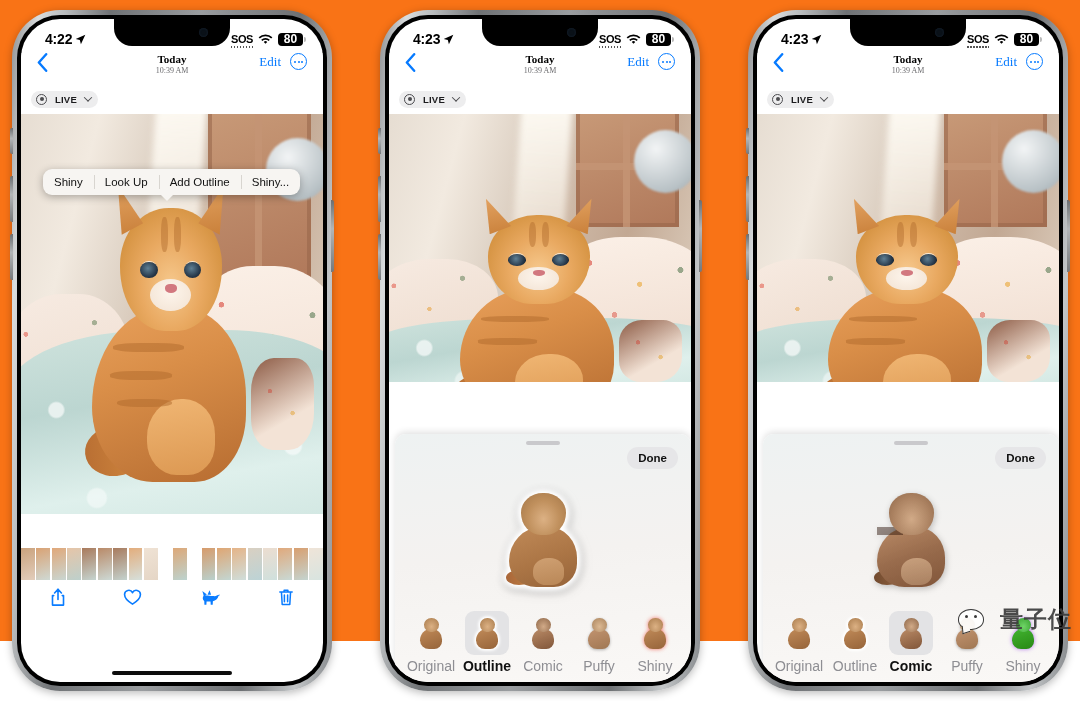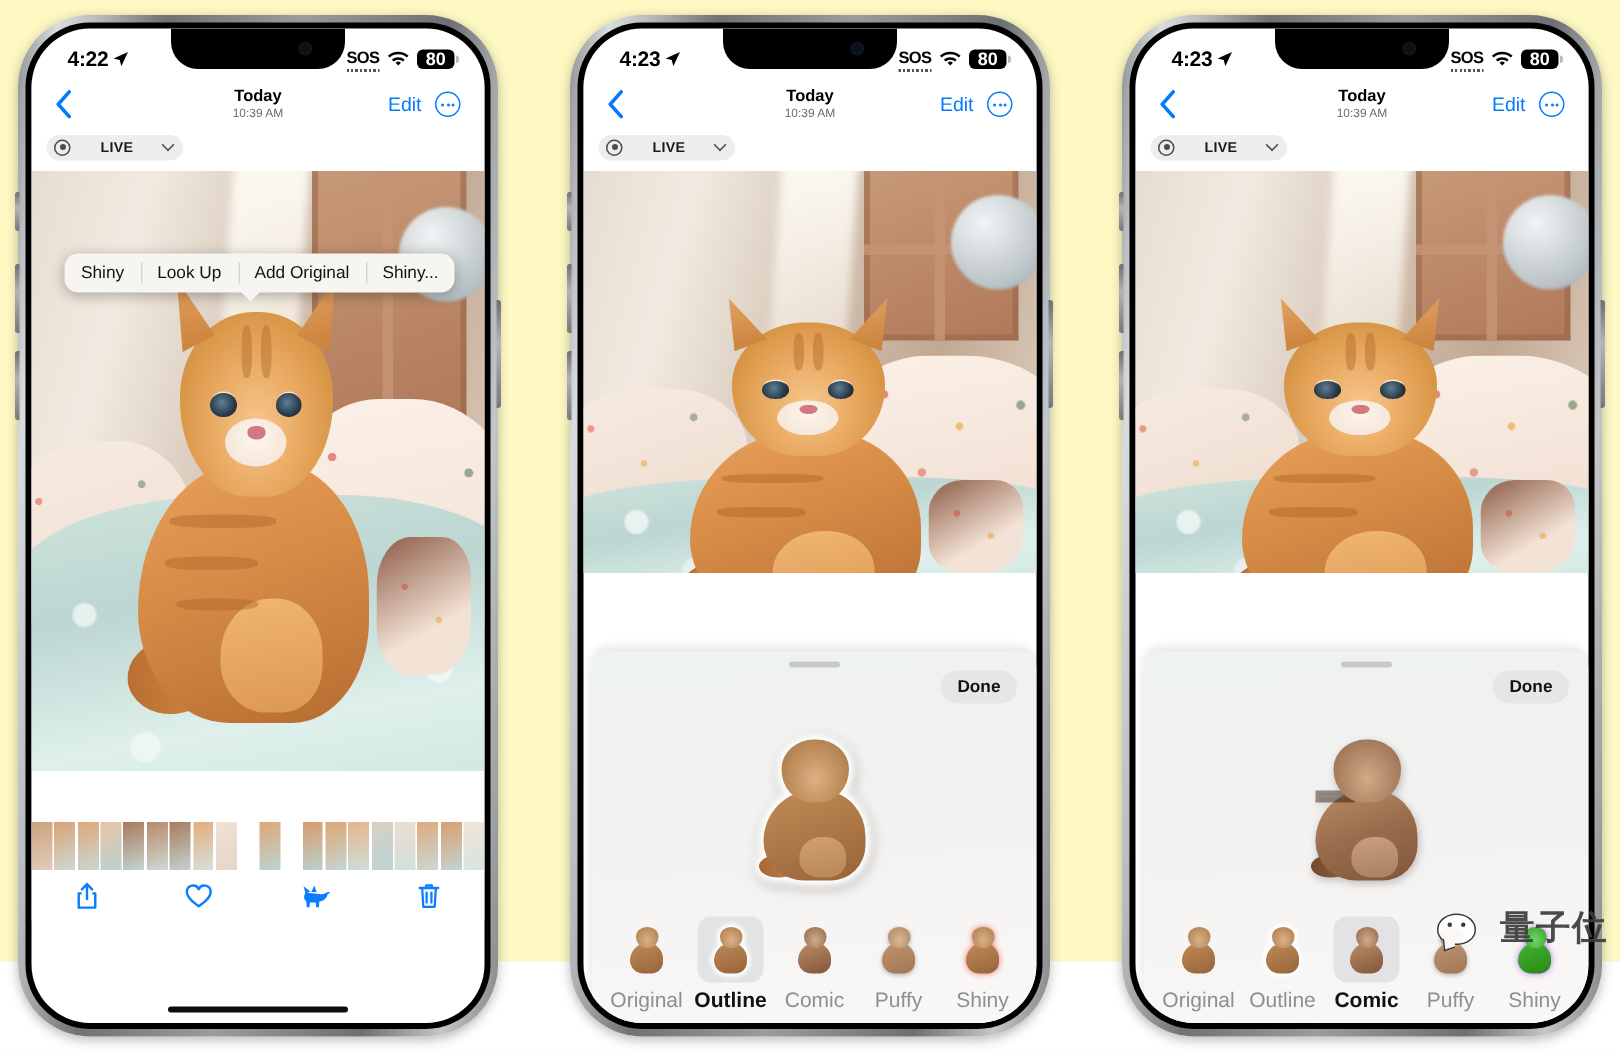--- a/index.html
+++ b/index.html
@@ -5,21 +5,21 @@
   * { box-sizing: border-box; margin: 0; padding: 0; }
   html, body {
     width: 1080px; height: 701px;
     background: #ffffff;
     font-family: "Liberation Sans", sans-serif;
     overflow: hidden;
   }
   .stage {
     position: relative;
     width: 1080px; height: 641px;
-    background: #fef9c3;
+    background: #f97316;
   }
 
   
   .phone {
     position: absolute;
     width: 320px; height: 681px;
     top: 10px;
     border-radius: 48px;
     background: linear-gradient(95deg,#8d8f92 0%, #d9dcdd 7%, #b9bcbe 14%, #6f7275 26%, #9a9da0 50%, #6d7073 76%, #c3c6c8 90%, #86898c 100%);
     padding: 5px;
@@ -117,24 +117,25 @@
     position: relative;
   }
   .batt::after {
     content:""; position:absolute; right:-3px; top:4px;
     width:2px; height:5px; background:#b9b9b9; border-radius:0 2px 2px 0;
   }
 
   
   .navbar {
     height: 33px;
-    display: flex; align-items: center;
+    display: flex; align-items: flex-start;
     padding: 0 16px;
     position: relative;
     background: #fff;
+    font-family: Liberation Serif, serif;
   }
   .nav-back { color:#067aff; display:flex; align-items:center; cursor:pointer; }
   .nav-center {
     position: absolute; left:0; right:0;
     text-align:center; pointer-events:none;
   }
   .nav-title { font-size:11px; font-weight:bold; color:#000; line-height:1.15; }
   .nav-sub { font-size:8px; color:#6b6b6e; line-height:1.2; }
   .nav-right { margin-left:auto; display:flex; align-items:center; gap:9px; }
   .nav-edit { color:#067aff; font-size:13px; }
@@ -145,21 +146,21 @@
   }
   .nav-more span {
     width:2px; height:2px; border-radius:50%;
     background:#067aff; margin:0 0.6px;
     display:block;
   }
 
   
   .live-row { height: 28px; background:#fff; padding: 1px 0 0 10px; }
   .live-badge {
-    display:inline-flex; align-items:center; gap:20px;
+    display:inline-flex; align-items:center; gap:8px;
     background:#ededee; border-radius:11px;
     padding: 3px 7px 3px 5px;
   }
   .live-ring {
     width:11px; height:11px; border-radius:50%;
     border:1.4px solid #4b4b4e;
     display:flex; align-items:center; justify-content:center;
   }
   .live-ring i { width:4px; height:4px; border-radius:50%; background:#4b4b4e; display:block; }
   .live-label { font-size:9.5px; font-weight:600; color:#1c1c1e; letter-spacing:.2px; }
@@ -534,21 +535,21 @@
                 <div class="eye r"></div>
                 <div class="muzzle"></div>
                 <div class="nose"></div>
               </div>
             </div>
           </div>
 
           <div class="ctxmenu">
             <div class="ctx-item">Shiny</div>
             <div class="ctx-item">Look Up</div>
-            <div class="ctx-item">Add Original</div>
+            <div class="ctx-item">Add Outline</div>
             <div class="ctx-item">Shiny...</div>
             <div class="ctx-arrow"></div>
           </div>
         </div>
 
         <div class="gap-white" style="height:34px;"></div>
 
         <div class="filmstrip">
           <div class="film-cell" style="background:linear-gradient(160deg,#caa27d,#e2cdbb);"></div>
           <div class="film-cell" style="background:linear-gradient(160deg,#d9a274,#cfd9d4);"></div>

